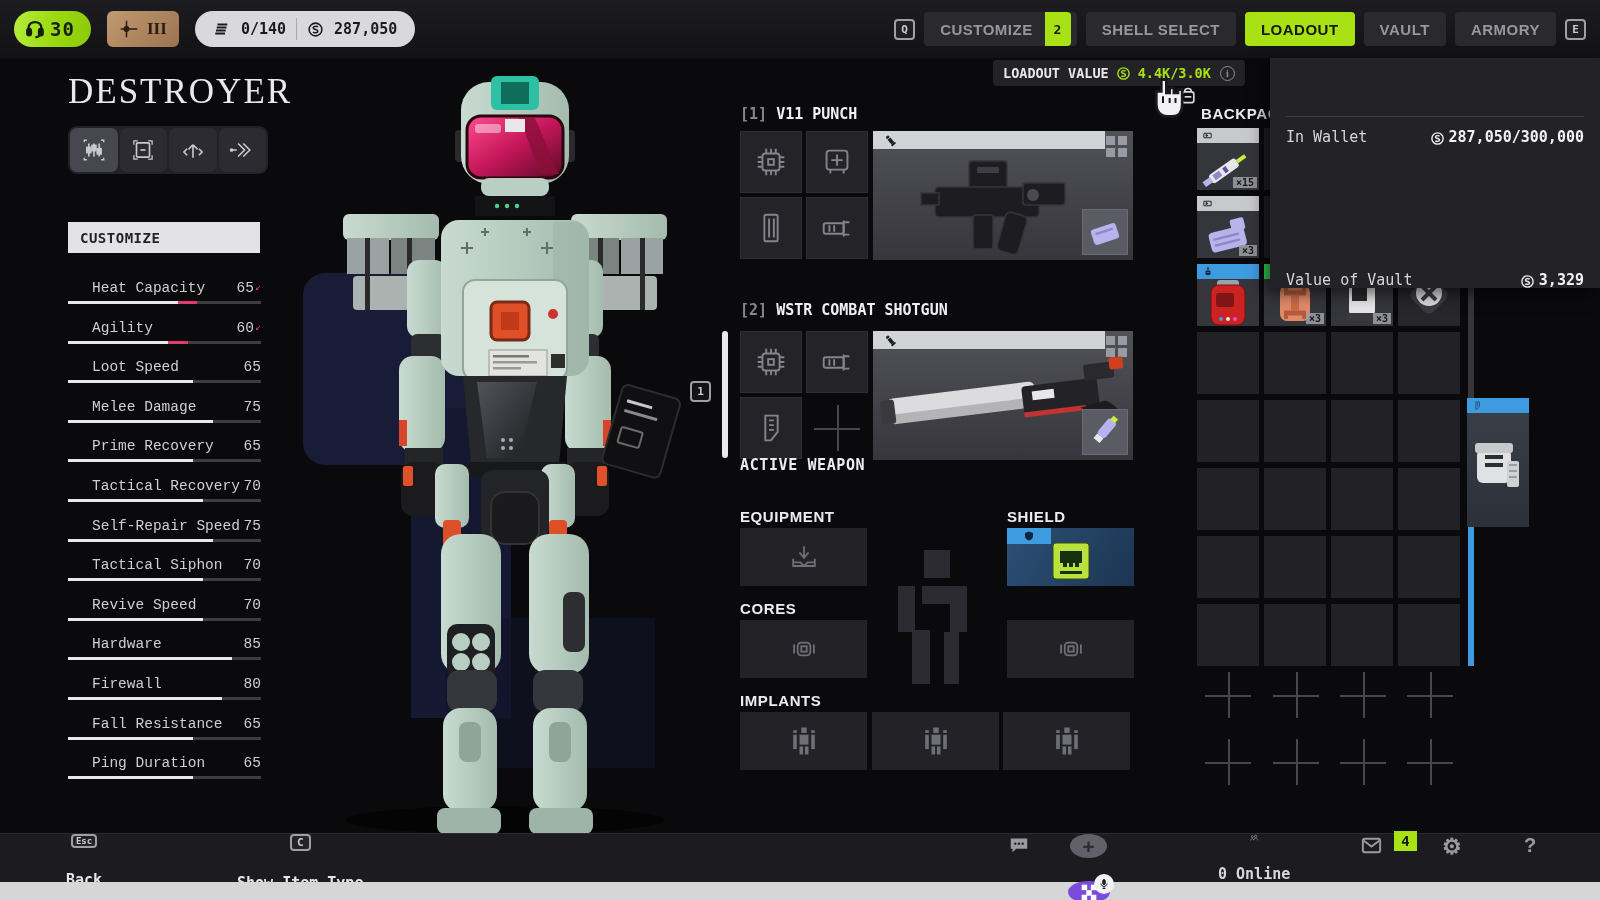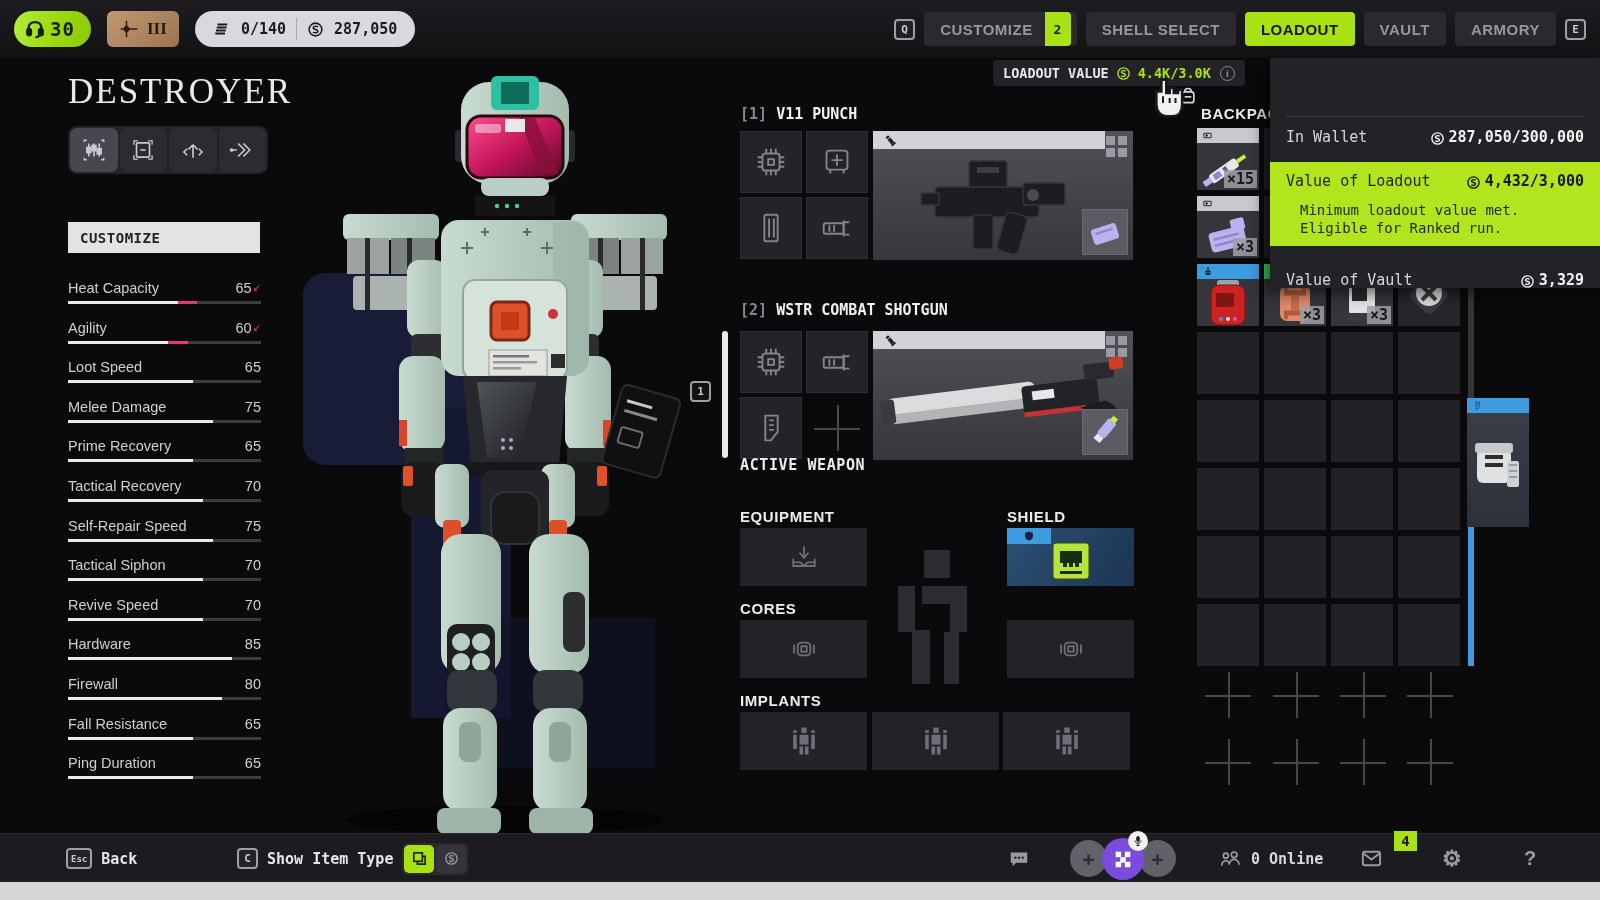--- a/index.html
+++ b/index.html
@@ -37,21 +37,21 @@
                  font-size:35px; letter-spacing:2px; }
   .iconrow { position:absolute; left:68px; top:68px; width:200px; height:48px; background:#222227; border-radius:9px;
              display:flex; gap:2px; padding:2px; }
   .iconbtn { flex:1; border-radius:7px; background:#2b2b31; display:flex; align-items:center; justify-content:center; color:#c9cacd; }
   .iconbtn.on { background:#47474f; }
   .wbtn { position:absolute; left:68px; width:192px; height:31px; background:#e3e3e5; color:#232326;
           display:flex; align-items:center; padding:0 12px; font-family:"DejaVu Sans Mono",monospace;
           font-size:14px; font-weight:bold; letter-spacing:0.5px; }
   .stats { position:absolute; left:68px; top:222px; width:193px; }
   .stat-row { margin-bottom:15.6px; }
-  .stat-line { display:flex; justify-content:space-between; color:#cfcfd3; font-family:Liberation Sans, sans-serif; font-size:14.5px; }
+  .stat-line { display:flex; justify-content:space-between; color:#cfcfd3; font-family:Liberation Mono, monospace; font-size:14.5px;margin-left:24px; }
   .stat-arrow { color:#e13a6e; font-size:10px; margin-left:1px; vertical-align:2px; display:none; }
   .stat-bar { position:relative; margin-top:5px; height:3px; background:#3c3c41; }
   .bar-fill { position:absolute; left:0; top:0; height:3px; background:#e9e9eb; }
   .bar-mod  { position:absolute; top:0; height:3px; background:#e13a6e; width:0; }
 
   
   .wtitle { position:absolute; color:#f0f0f2; font-family:"DejaVu Sans Mono",monospace; font-weight:bold; font-size:15px; }
   .wtitle .slotnum { color:#86868d; }
   .tile { position:absolute; width:62px; height:62px; background:#232328; border:1px solid #2e2e34; color:#84848c;
           display:flex; align-items:center; justify-content:center; }
@@ -76,42 +76,42 @@
               font-size:10px; display:flex; align-items:center; justify-content:center; font-family:"Liberation Serif",serif; margin-left:auto; }
 
   
   .bp-label { position:absolute; left:1201px; top:47px; color:#ededef; font-weight:bold; font-size:15px; letter-spacing:0.6px; }
   .cell { position:absolute; width:62px; height:62px; background:#212126; }
   .item { position:absolute; width:62px; height:62px; background:#35353c; overflow:hidden; }
   .item-head { position:absolute; left:0; top:0; right:0; height:15px; background:#c7c9cd; display:flex; align-items:center; padding-left:5px; }
   .item-head.blue { background:#3f9be0; }
   .item-head.green { background:#35d957; }
   .count { position:absolute; right:2px; bottom:2px; background:rgba(158,160,166,0.85); color:#17181a;
-           font-family:"DejaVu Sans Mono",monospace; font-size:15px; font-weight:bold; padding:0 3px; }
+           font-family:"DejaVu Sans Mono",monospace; font-size:10px; font-weight:bold; padding:0 3px; }
   .cross { position:absolute; width:46px; height:46px; }
   .cross:before, .cross:after { content:""; position:absolute; background:#47474c; }
   .cross:before { left:50%; top:0; width:2px; height:100%; }
   .cross:after { top:50%; left:0; height:2px; width:100%; }
 
   
   .credit-panel { position:absolute; left:1270px; top:0; width:330px; height:230px; background:#232327; box-shadow:-6px 6px 14px rgba(0,0,0,0.55); }
   .cp-title { position:absolute; left:16px; top:14px; color:#f2f2f4; font-weight:bold; font-size:27px; letter-spacing:1.5px; }
   .cp-div { position:absolute; left:16px; top:58px; width:298px; height:1px; background:#3c3c41; }
   .cp-row { position:absolute; left:16px; width:298px; display:flex; justify-content:space-between; align-items:center;
             font-family:"DejaVu Sans Mono",monospace; font-size:15px; color:#d6d6da; }
   .cp-row .v { display:flex; align-items:flex-end; gap:4px; font-weight:bold; color:#f2f2f4; }
   .cp-green { position:absolute; left:0; top:104px; width:330px; height:84px; background:#b3e51e; color:#1c2307; }
   .cp-green .cp-row { color:#1c2307; left:16px; }
   .cp-green .cp-row .v { color:#14190a; }
   .cp-note { position:absolute; left:30px; font-family:"DejaVu Sans Mono",monospace; font-size:14px; color:#222b0b; }
 
   
   .bottombar { position:absolute; left:0; top:833px; width:1600px; height:49px; background:#1c1c20; border-top:1px solid #2b2b30; }
-  .bb-item { position:absolute; top:0; height:49px; display:flex; align-items:center; gap:9px;
-             color:#e6e6e9; font-family:"DejaVu Sans Mono",monospace; font-size:15px; font-weight:bold; }
+  .bb-item { position:absolute; top:0; height:49px; display:flex; align-items:center; gap:23px;
+             color:#e6e6e9; font-family:"DejaVu Sans Mono",monospace; font-size:15px; font-weight:bold;flex-direction:column; }
   .circle-btn { width:37px; height:37px; border-radius:50%; background:#616169; color:#2c2c31;
                 display:flex; align-items:center; justify-content:center; font-size:20px; font-weight:bold; }
   .avatar { width:42px; height:42px; border-radius:50%; background:#7a4bdc; position:relative;
             display:flex; align-items:center; justify-content:center; }
   .mic-badge { position:absolute; right:-4px; top:-7px; width:20px; height:20px; border-radius:50%; background:#f2f2f4;
                display:flex; align-items:center; justify-content:center; color:#222; }
   .mail-badge { position:absolute; left:1394px; top:831px; width:23px; height:20px; background:#a9e214; color:#15180a;
                 display:flex; align-items:center; justify-content:center; font-weight:bold;
                 font-family:"DejaVu Sans Mono",monospace; font-size:14px; }
   .toggle-wrap { display:flex; background:#2a2a2f; border-radius:6px; padding:2px; gap:2px; }
@@ -972,33 +972,20 @@
       <div class="cp-div"></div>
       <div class="cp-row" style="top:70px;">
         <span>In Wallet</span>
         <span class="v">
             <svg width="15" height="15">
               <use href="#sym-coin"></use>
             </svg>
             <span>287,050/300,000</span>
           </span>
       </div>
-      <div class="cp-green">
-        <div class="cp-row" style="top:10px;">
-          <span>Value of Loadout</span>
-          <span class="v">
-              <svg width="15" height="15">
-                <use href="#sym-coin"></use>
-              </svg>
-              <span>4,432/3,000</span>
-            </span>
-        </div>
-        <div class="cp-note" style="top:40px;">Minimum loadout value met.</div>
-        <div class="cp-note" style="top:58px;">Eligible for Ranked run.</div>
-      </div>
       <div class="cp-row" style="top:213px;">
         <span>Value of Vault</span>
         <span class="v">
             <svg width="15" height="15">
               <use href="#sym-coin"></use>
             </svg>
             <span>3,329</span>
           </span>
       </div>
     </div>

